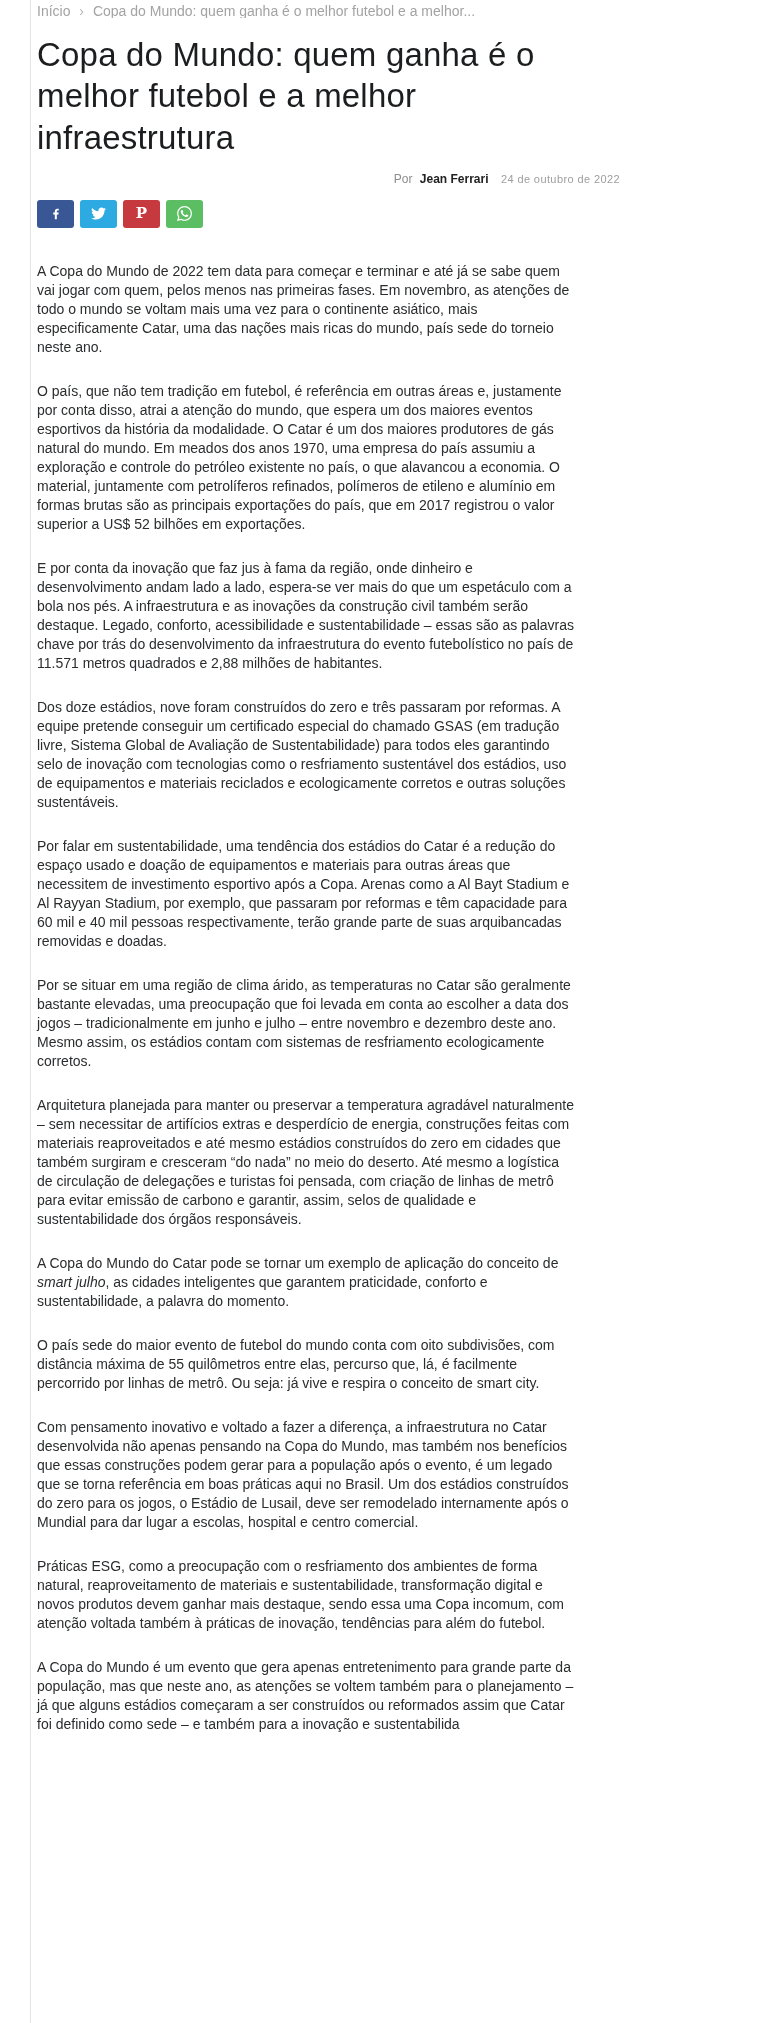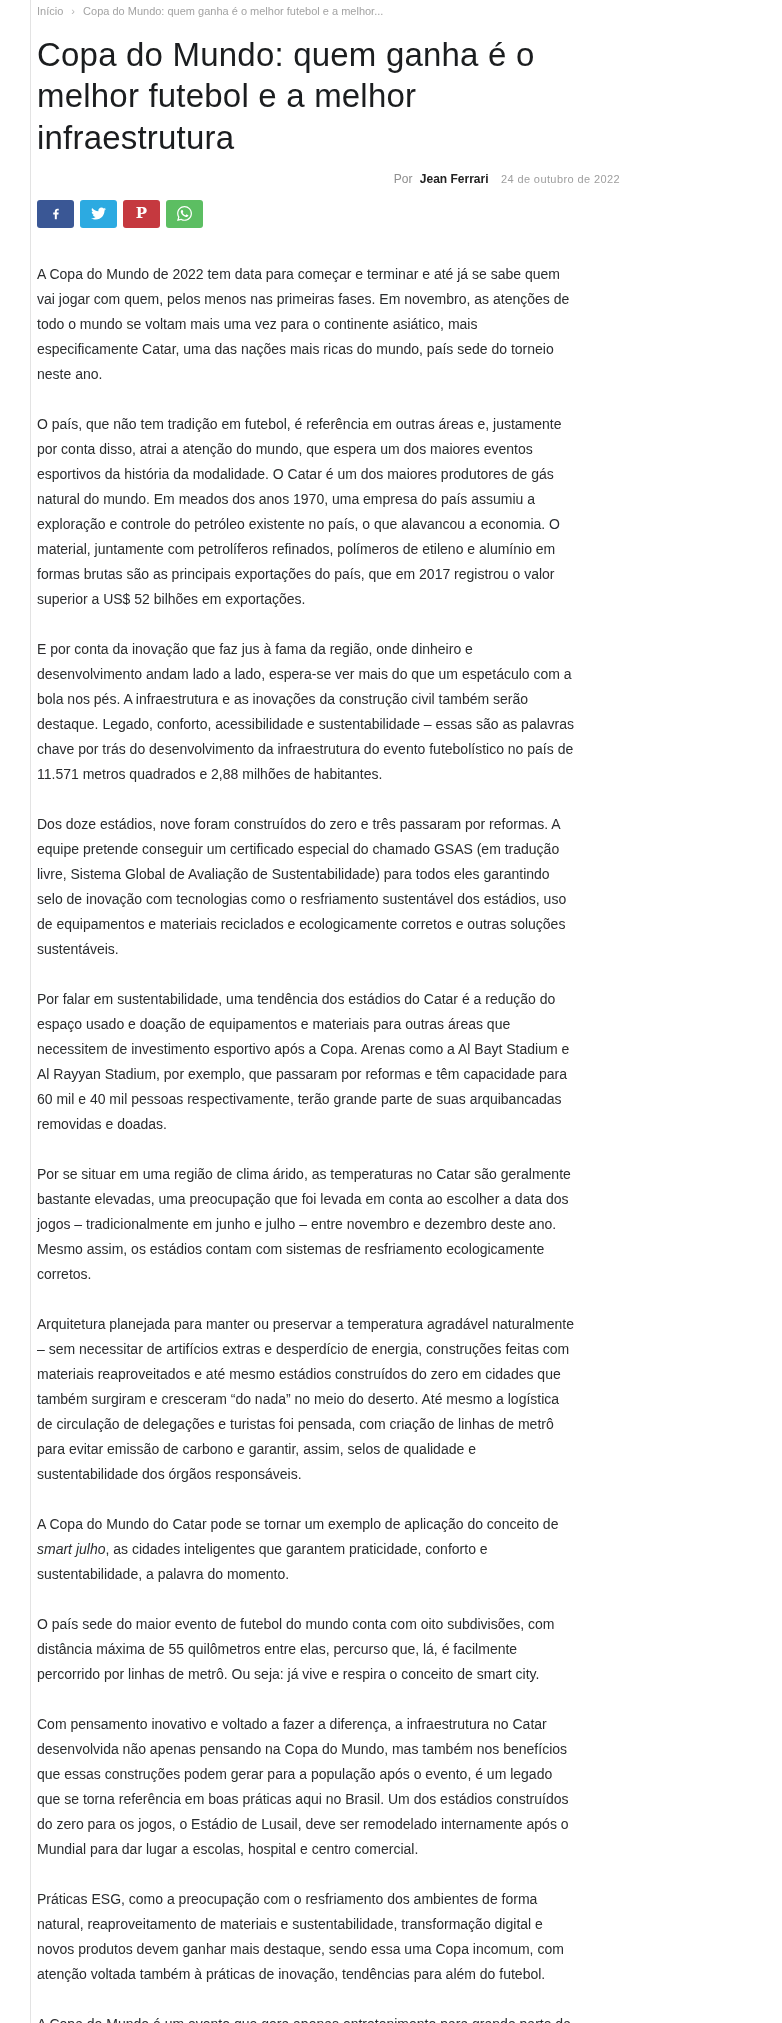--- a/index.html
+++ b/index.html
@@ -21,21 +21,21 @@
     width: 1px;
     height: 2023px;
     background: #e3e3e3;
   }
   .page {
     position: relative;
     padding: 4px 0 0 37px;
     width: 620px;
   }
   .breadcrumb {
-    font-size: 11px;
+    font-size: 14px;
     color: #a3a3a3;
     line-height: 14px;
     white-space: nowrap;
     overflow: hidden;
     text-overflow: ellipsis;
     width: 560px;
   }
   .breadcrumb a {
     color: #a3a3a3;
     text-decoration: none;
@@ -96,21 +96,21 @@
     font-size: 15px;
     color: #ffffff;
     line-height: 1;
   }
   .article-body {
     width: 541px;
   }
   .article-body p {
     margin: 0 0 25px 0;
     font-size: 14px;
-    line-height: 25px;
+    line-height: 19px;
     color: #2a2c2e;
   }
   .article-body em { font-style: italic; }
 </style>
 </head>
 <body>
 
 <div class="left-rule"></div>
 
 <div class="page">

